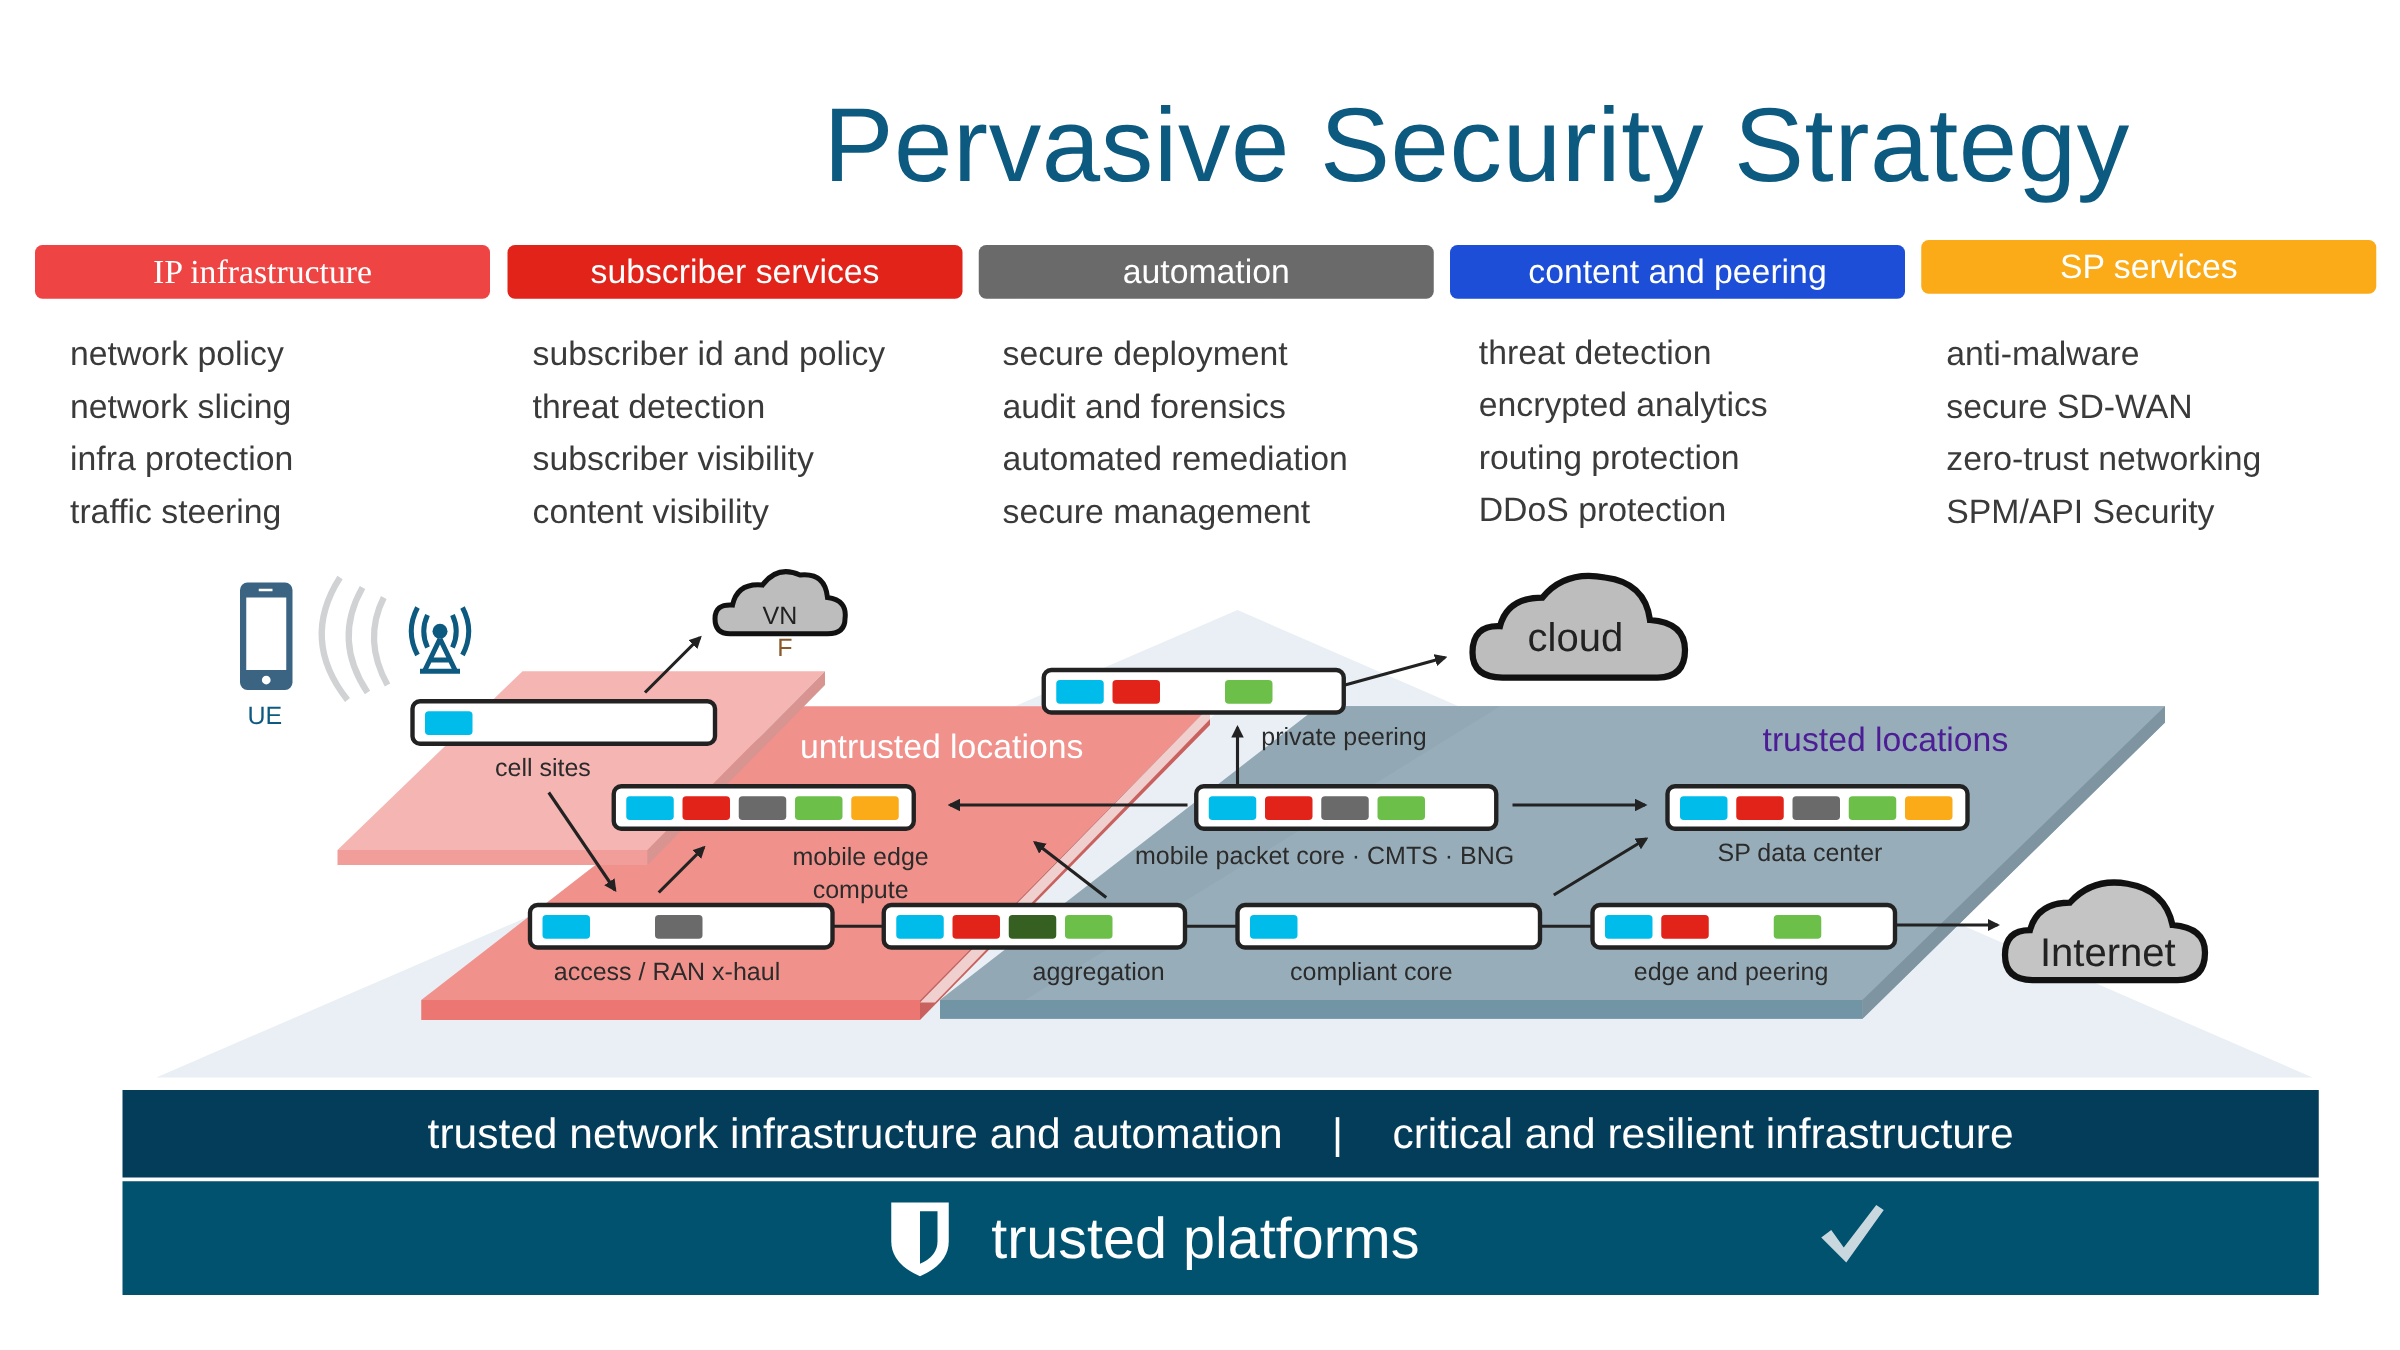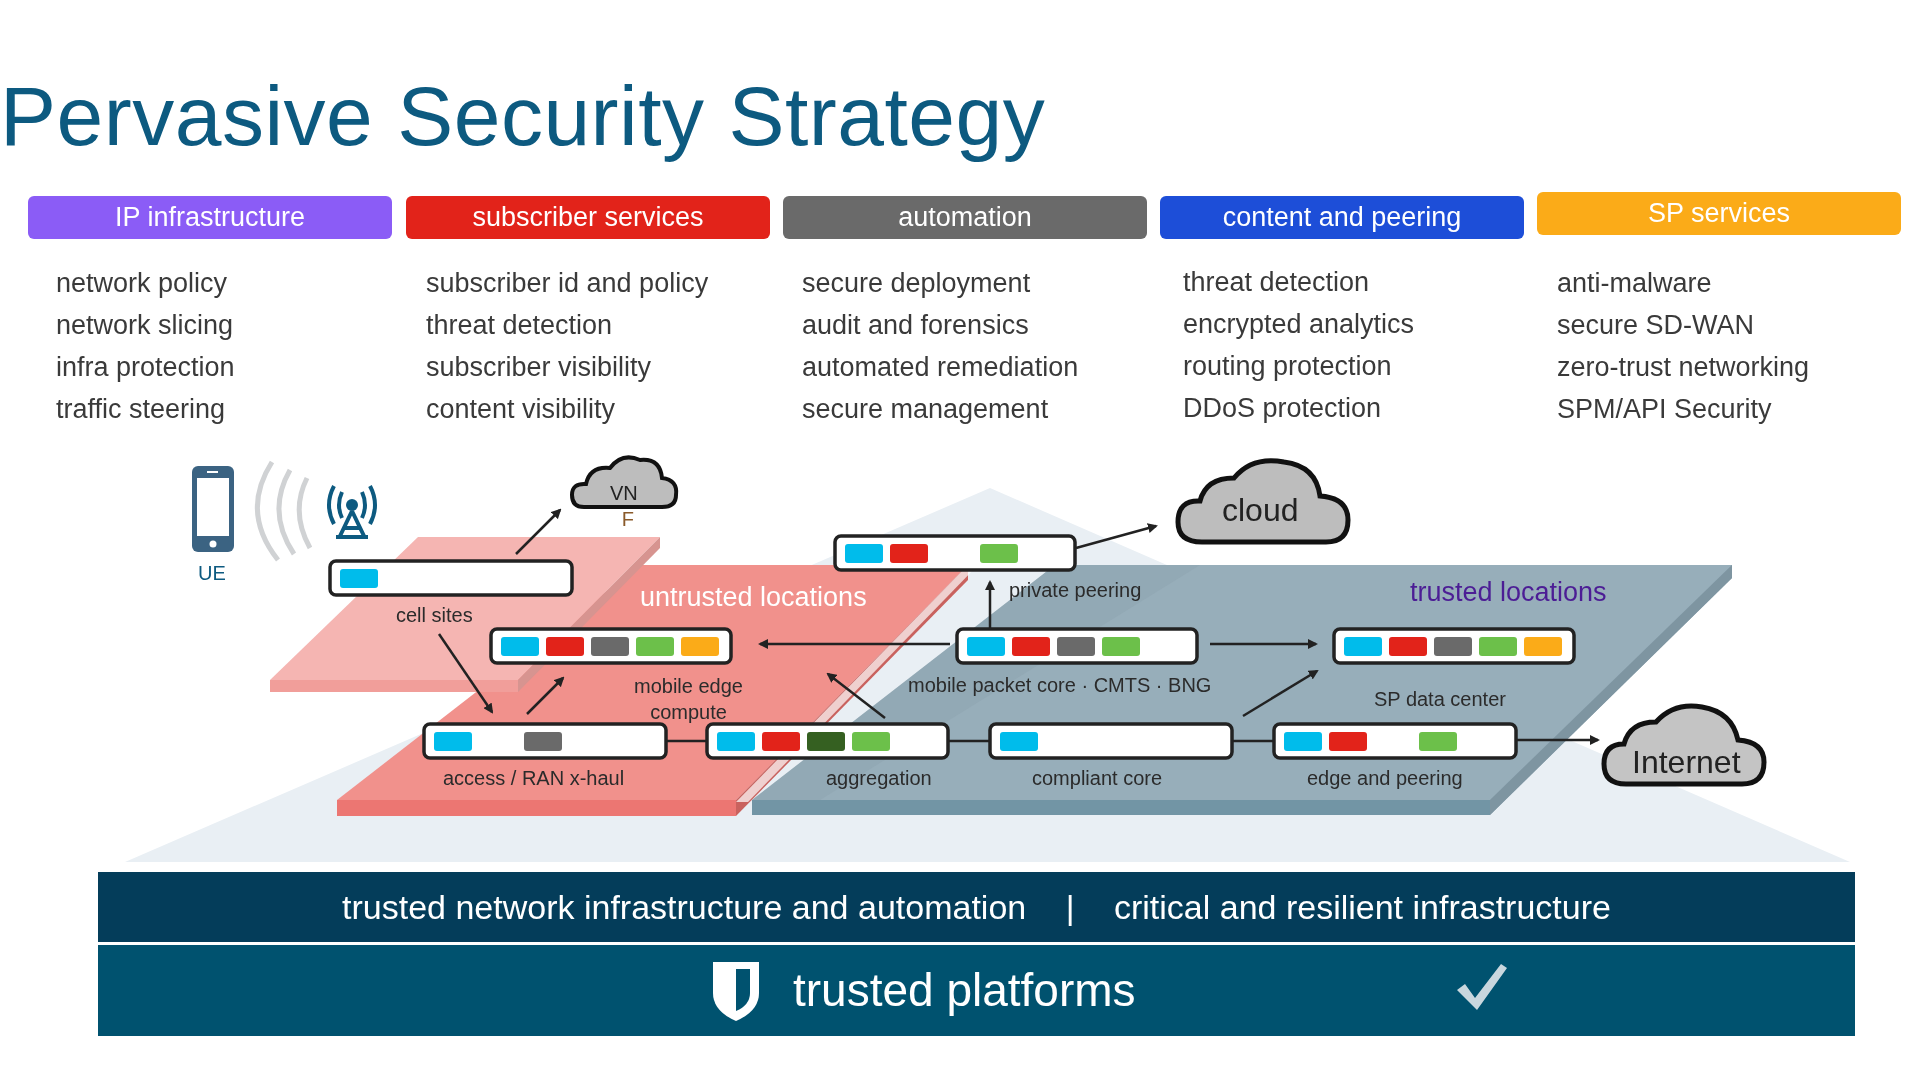--- a/index.html
+++ b/index.html
@@ -1,35 +1,35 @@
 <!DOCTYPE html>
 <html><head>
 <meta charset="utf-8">
 <style>
   html,body{margin:0;padding:0;background:#fff;}
   body{width:1920px;height:1080px;position:relative;overflow:hidden;font-family:"Liberation Sans","DejaVu Sans",sans-serif;}
-  .title{position:absolute;left:0;width:1704px;top:68px;text-align:left;font-size:84px;color:#0d5a80;font-weight:300;letter-spacing:0.5px;}
+  .title{position:absolute;left:0;width:1704px;top:68px;text-align:right;font-size:84px;color:#0d5a80;font-weight:300;letter-spacing:0.5px;}
   .hdr{position:absolute;top:196px;height:43px;width:364px;border-radius:6px;color:#fff;font-size:27px;text-align:center;line-height:43px;}
   .col{position:absolute;top:262px;}
   .col div{font-size:27px;color:#3a3a3a;height:42px;line-height:42px;white-space:nowrap;}
   svg.diag{position:absolute;left:0;top:0;}
   .lbl{position:absolute;font-size:20px;color:#2b2b2b;white-space:nowrap;text-align:center;}
   .band1{position:absolute;left:98px;top:872px;width:1757px;height:70px;background:#043d5a;color:#fff;font-size:34px;text-align:center;line-height:70px;font-weight:300;}
   .band2{position:absolute;left:98px;top:945px;width:1757px;height:91px;background:#00526f;color:#fff;}
   .band2 .tp{position:absolute;left:695px;top:18px;font-size:46px;font-weight:300;}
   .band2 .cc{position:absolute;left:1418px;top:30px;font-size:29px;font-weight:300;}
   .shield{position:absolute;left:612px;top:14px;}
   .check{position:absolute;left:1355px;top:17px;}
 </style>
 </head>
 <body>
 
 <div class="title">Pervasive Security Strategy</div>
 
-<div class="hdr" style="left:28px;background:#8b5cf6;">IP infrastructure</div>
+<div class="hdr" style="left:28px;background:#ef4444;font-family:Liberation Serif, serif;">IP infrastructure</div>
 <div class="hdr" style="left:406px;background:#e2231a;">subscriber services</div>
 <div class="hdr" style="left:783px;background:#6a6a6a;">automation</div>
 <div class="hdr" style="left:1160px;background:#1d4ed8;">content and peering</div>
 <div class="hdr" style="left:1537px;top:192px;background:#fbab18;">SP services</div>
 
 <div class="col" style="left:56px;">
   <div>network policy</div>
   <div>network slicing</div>
   <div>infra protection</div>
   <div>traffic steering</div>
@@ -212,21 +212,21 @@
 <div class="lbl" style="left:396px;top:604px;">cell sites</div>
 <div class="lbl" style="left:634px;top:673px;line-height:26px;">
   <div>mobile edge</div>
   <div>compute</div>
 </div>
 <div class="lbl" style="left:443px;top:767px;">access / RAN x-haul</div>
 <div class="lbl" style="left:826px;top:767px;">aggregation</div>
 <div class="lbl" style="left:1009px;top:579px;">private peering</div>
 <div class="lbl" style="left:908px;top:674px;">mobile packet core · CMTS · BNG</div>
 <div class="lbl" style="left:1032px;top:767px;">compliant core</div>
-<div class="lbl" style="left:1374px;top:672px;margin-top:16px;">SP data center</div>
+<div class="lbl" style="left:1374px;top:672px;">SP data center</div>
 <div class="lbl" style="left:1307px;top:767px;">edge and peering</div>
 
 <div class="band1">
   <span>trusted network infrastructure and automation</span>
   <span style="margin:0 30px;">|</span>
   <span>critical and resilient infrastructure</span>
 </div>
 <div class="band2">
   <svg class="shield" width="52" height="64" viewBox="0 0 52 64">
     <path d="M3,3 L49,3 L49,34 Q49,52 26,62 Q3,52 3,34 Z" fill="#fff"></path>

